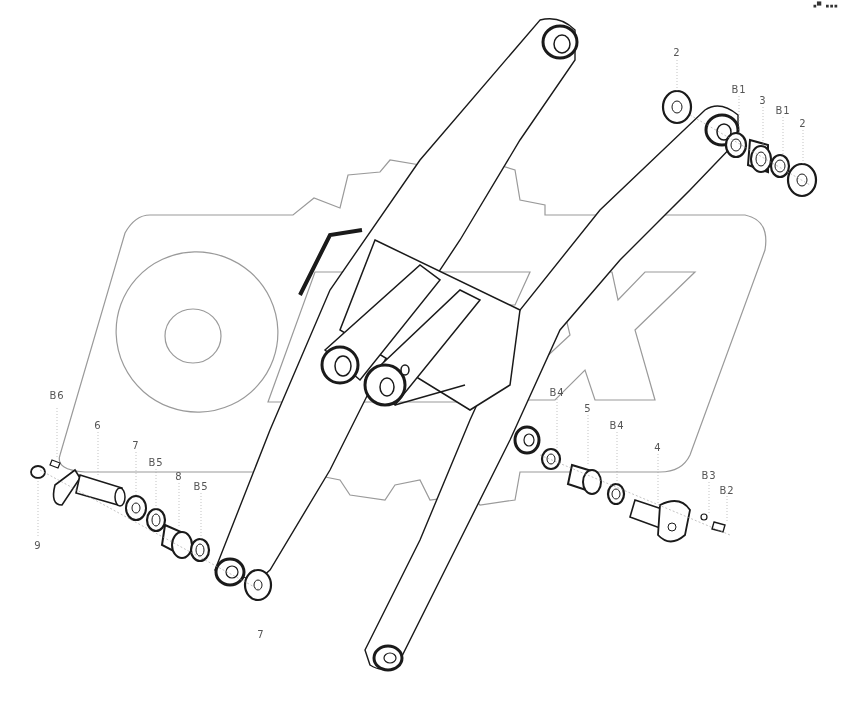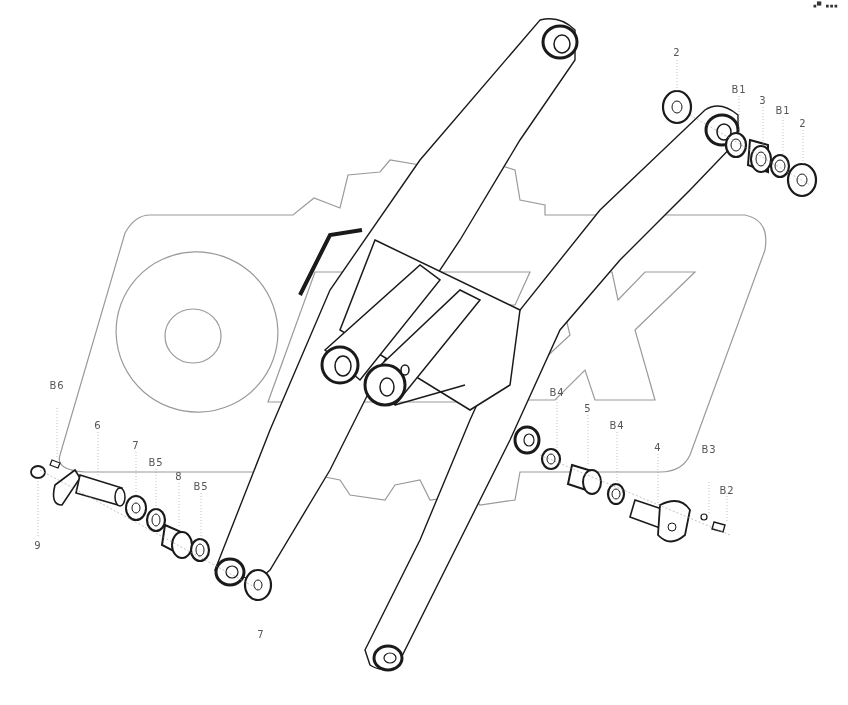--- a/index.html
+++ b/index.html
@@ -128,29 +128,29 @@
       <line x1="727" y1="493" x2="727" y2="522"></line>
     </g>
   </svg>
 
   
   <div class="lbl" style="left:677px;top:52px">2</div>
   <div class="lbl" style="left:739px;top:89px">B1</div>
   <div class="lbl" style="left:763px;top:100px">3</div>
   <div class="lbl" style="left:783px;top:110px">B1</div>
   <div class="lbl" style="left:803px;top:123px">2</div>
-  <div class="lbl" style="left:57px;top:385px">B6</div>
+  <div class="lbl" style="left:57px;top:395px">B6</div>
   <div class="lbl" style="left:98px;top:425px">6</div>
   <div class="lbl" style="left:136px;top:445px">7</div>
   <div class="lbl" style="left:156px;top:462px">B5</div>
   <div class="lbl" style="left:179px;top:476px">8</div>
   <div class="lbl" style="left:201px;top:486px">B5</div>
   <div class="lbl" style="left:38px;top:545px">9</div>
   <div class="lbl" style="left:261px;top:634px">7</div>
   <div class="lbl" style="left:557px;top:392px">B4</div>
   <div class="lbl" style="left:588px;top:408px">5</div>
   <div class="lbl" style="left:617px;top:425px">B4</div>
   <div class="lbl" style="left:658px;top:447px">4</div>
-  <div class="lbl" style="left:709px;top:449px">B3</div>
+  <div class="lbl" style="left:709px;top:475px">B3</div>
   <div class="lbl" style="left:727px;top:490px">B2</div>
 
   <div class="corner-mark">▪▀ ▪▪▪</div>
 </div>
 
 </body></html>

